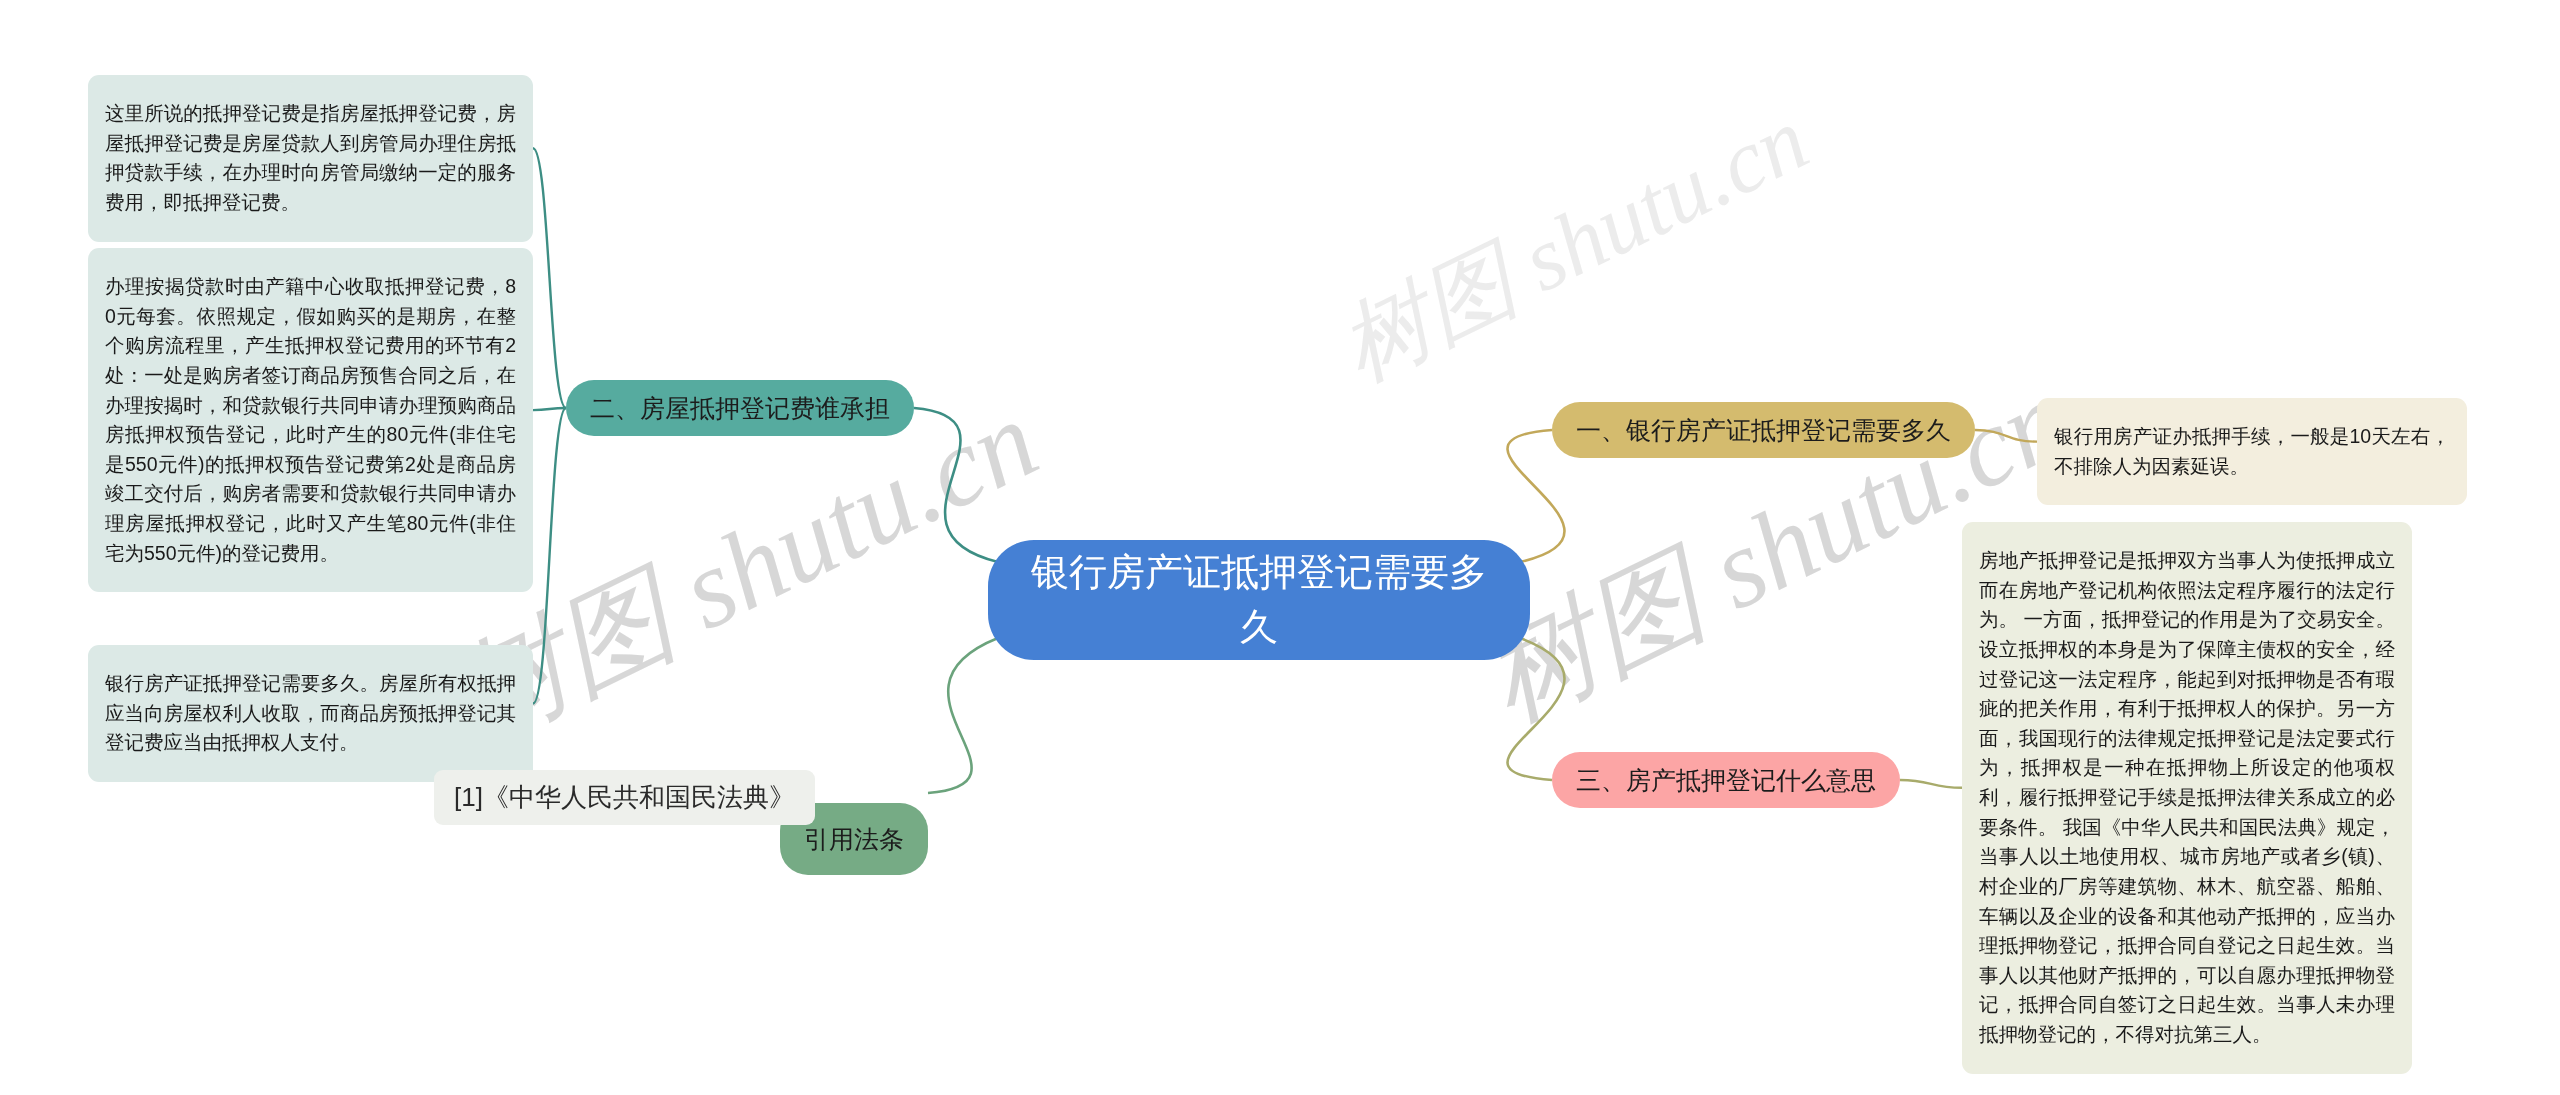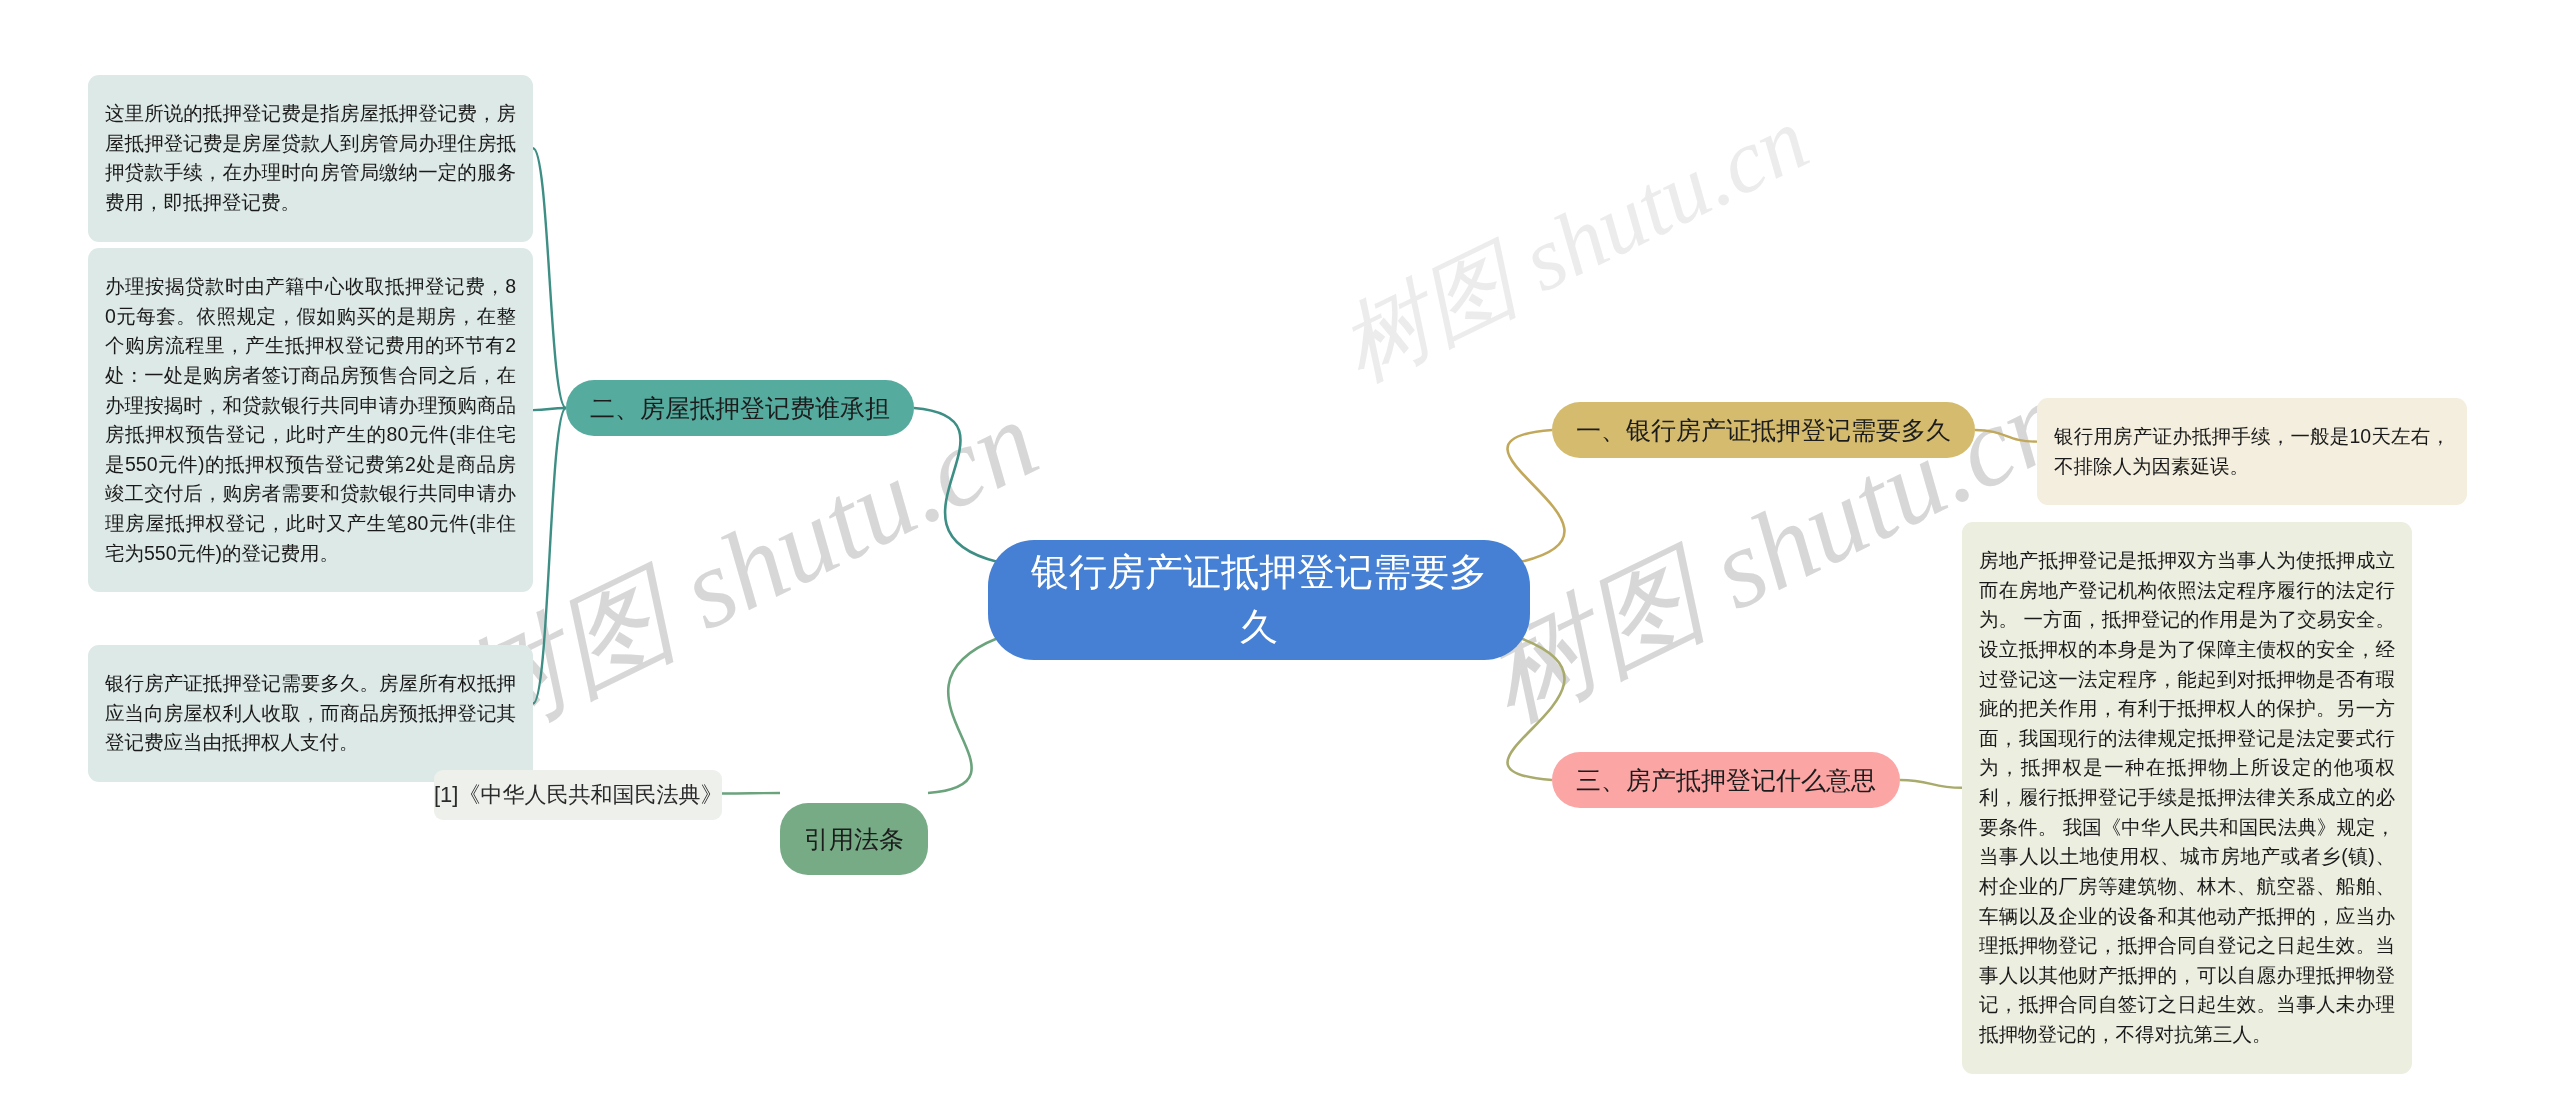--- a/index.html
+++ b/index.html
@@ -97,22 +97,22 @@
   .note-cream { background: #f3eede; }
   .note-sage  { background: #eceee0; }
 
   .note-citation {
     position: absolute;
     z-index: 3;
     box-sizing: border-box;
     border-radius: 9px;
     background: #eef0ec;
     color: #2a2a2a;
-    font-size: 22px;
-    padding: 10px 0;
+    font-size: 26px;
+    padding: 10px 20px;
     white-space: nowrap;
     text-align: center;
   }
 </style>
 </head>
 <body>
 
 <div id="canvas" style="background: rgb(255, 255, 255);">
 
   <div class="wm-layer">

